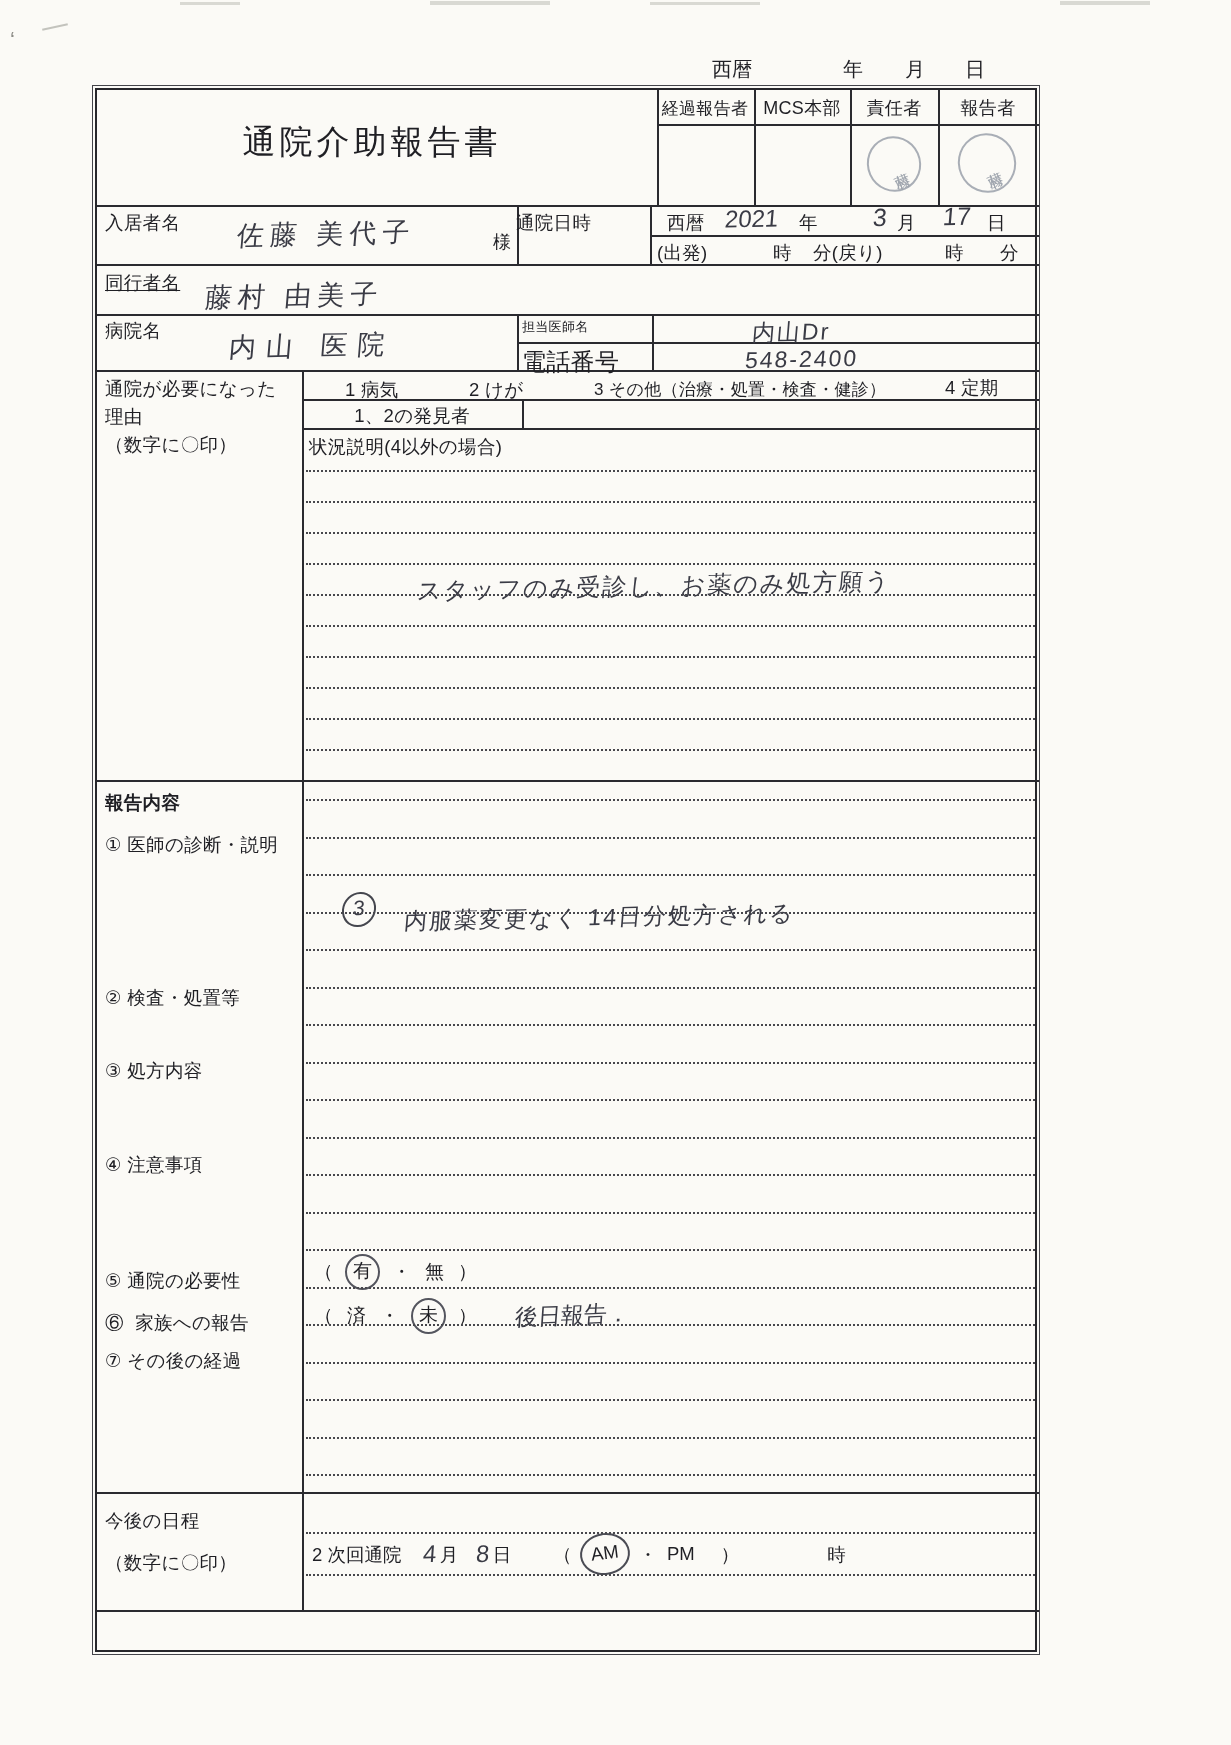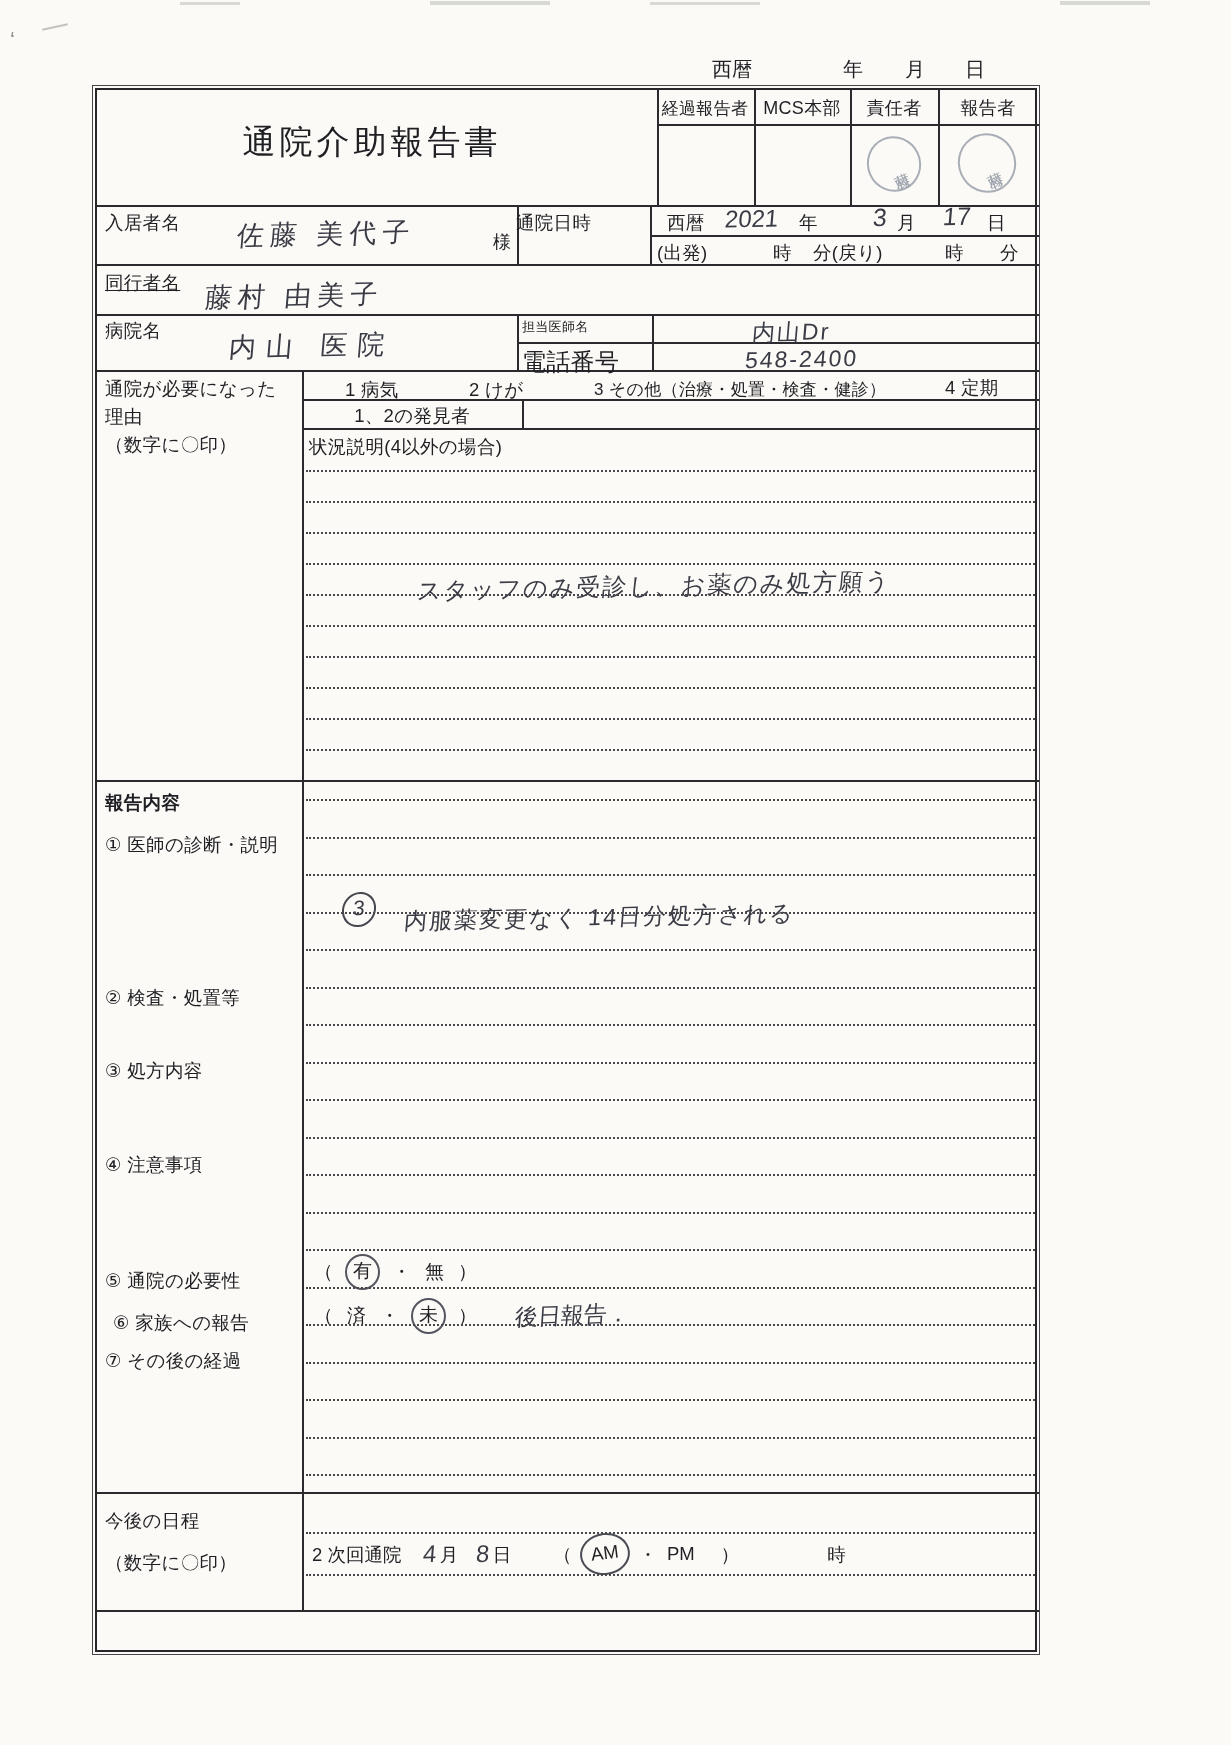--- a/index.html
+++ b/index.html
@@ -133,21 +133,21 @@
         <div class="dotline" style="top: 348px;"></div>
         <div class="dotline" style="top: 379px;"></div>
       </div>
 
     <span class="lbl" style="left:8px; top:700px; font-weight:600;">報告内容</span>
     <span class="lbl" style="left:8px; top:742px;">① 医師の診断・説明</span>
     <span class="lbl" style="left:8px; top:895px;">② 検査・処置等</span>
     <span class="lbl" style="left:8px; top:968px;">③ 処方内容</span>
     <span class="lbl" style="left:8px; top:1062px;">④ 注意事項</span>
     <span class="lbl" style="left:8px; top:1178px;">⑤ 通院の必要性</span>
-    <span class="lbl" style="left:16px; top:1220px;">⑥ 家族への報告</span>
+    <span class="lbl" style="left:8px; top:1220px;font-family:Liberation Mono, monospace;">⑥ 家族への報告</span>
     <span class="lbl" style="left:8px; top:1258px;">⑦ その後の経過</span>
 
     <div class="dotarea" style="left:205px; top:690px; width:737px; height:712px;">
       <span class="hw" style="left:40px; top:112px; font-size:21px;"><span class="ring-sm">3</span></span>
       <span class="hw" style="left:102px; top:122px; font-size:23px; letter-spacing:2px;">内服薬変更なく 14日分処方される</span>
       <div class="row" style="left:12px; top:478px; gap:14px; font-size:19px;">
         <span>（</span>
           <span class="ring">有</span>
           <span>・</span>
           <span>無</span>

